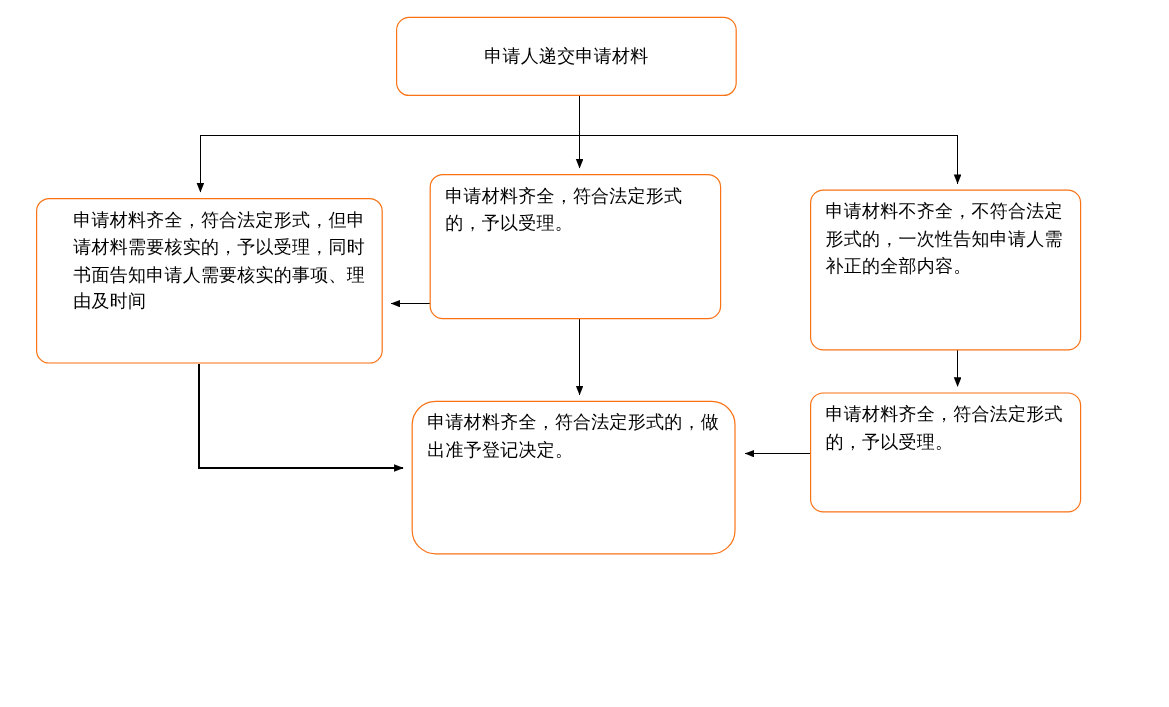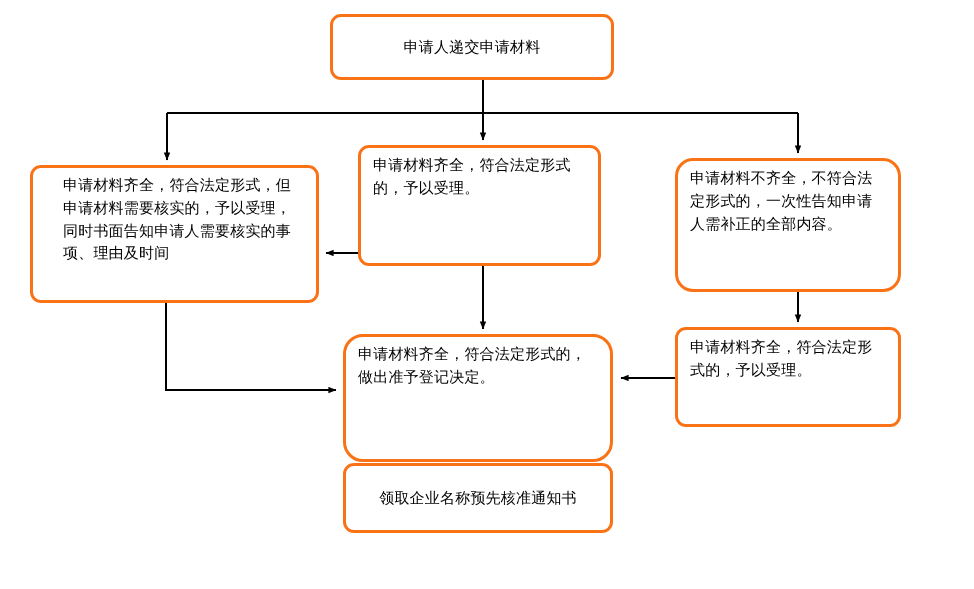--- a/index.html
+++ b/index.html
@@ -18,21 +18,21 @@
     overflow: hidden;
   }
   #flow-svg {
     position: absolute;
     left: 0;
     top: 0;
   }
   .node {
     position: absolute;
     box-sizing: border-box;
-    border: 3px solid #f97316;
+    border: 1px solid #f97316;
     border-radius: 11px;
     background: #ffffff;
     padding: 6px 11px 6px 12px;
     font-size: 15px;
     line-height: 1.52;
     color: #000000;
     letter-spacing: 0.2px;
     font-family: "DejaVu Sans", "Liberation Sans", sans-serif;
   }
   .node-center {
@@ -93,29 +93,26 @@
   </div>
 
   <div class="node node-top" id="node-accept-verify" style="left:30px; top:165px; width:289px; height:138px;padding-left:30px;">
     <span class="node-text">申请材料齐全，符合法定形式，但申请材料需要核实的，予以受理，同时书面告知申请人需要核实的事项、理由及时间</span>
   </div>
 
   <div class="node node-top" id="node-accept-complete" style="left:358px; top:145px; width:243px; height:121px;">
     <span class="node-text">申请材料齐全，符合法定形式的，予以受理。</span>
   </div>
 
-  <div class="node node-top" id="node-incomplete-notify" style="left:675px; top:158px; width:226px; height:134px;border-radius:18px;">
+  <div class="node node-top" id="node-incomplete-notify" style="left:675px; top:158px; width:226px; height:134px;">
     <span class="node-text">申请材料不齐全，不符合法定形式的，一次性告知申请人需补正的全部内容。</span>
   </div>
 
   <div class="node node-top" id="node-decision-register" style="left:343px; top:334px; width:270px; height:128px;border-radius:20px;">
     <span class="node-text">申请材料齐全，符合法定形式的，做出准予登记决定。</span>
   </div>
 
   <div class="node node-top" id="node-accept-after-fix" style="left:675px; top:327px; width:226px; height:100px;">
     <span class="node-text">申请材料齐全，符合法定形式的，予以受理。</span>
   </div>
 
-  <div class="node node-center" id="node-receive-notice" style="left:343px; top:463px; width:270px; height:70px;">
-    <span class="node-text">领取企业名称预先核准通知书</span>
-  </div>
 
 </div>
 
 </body></html>

